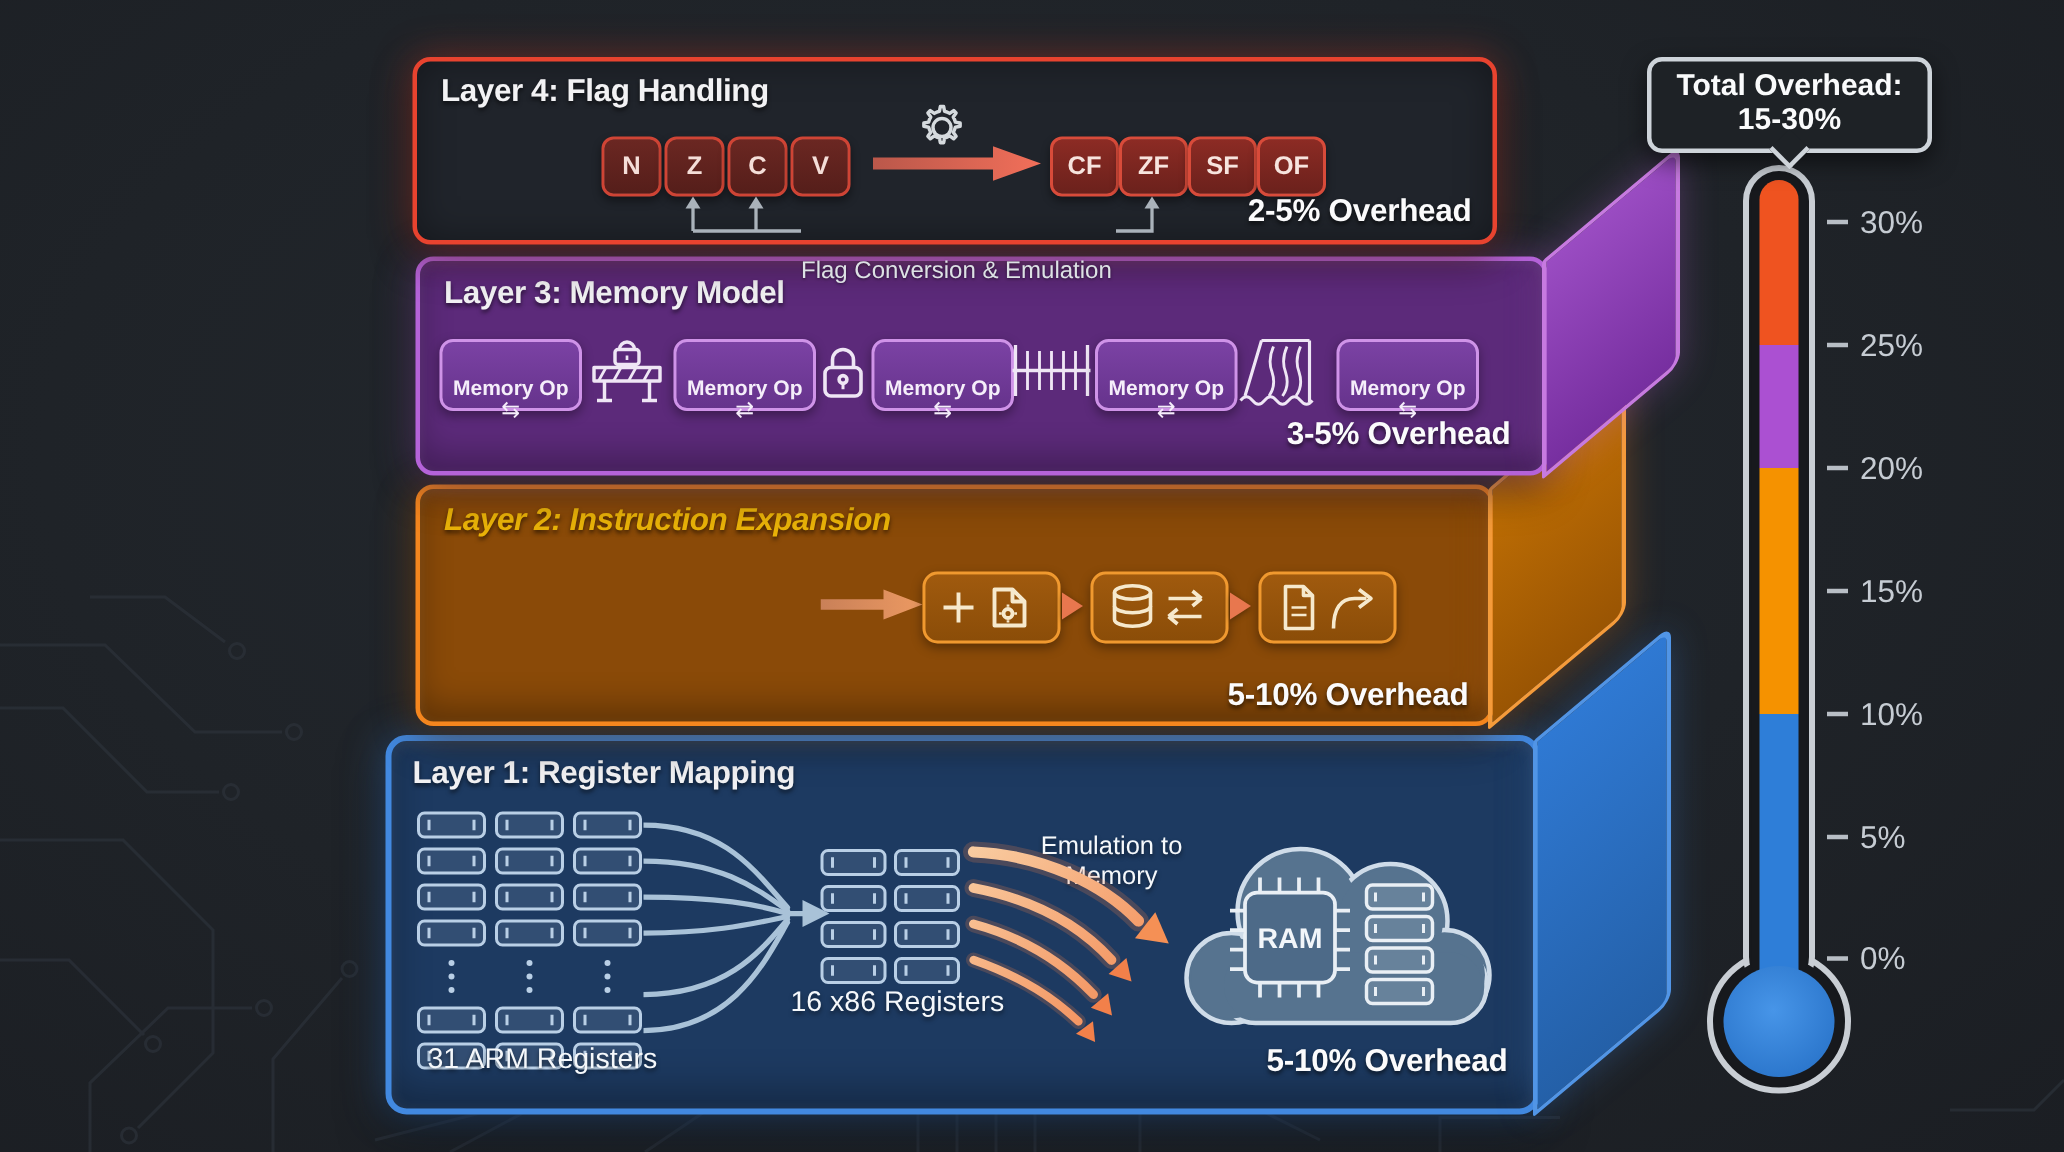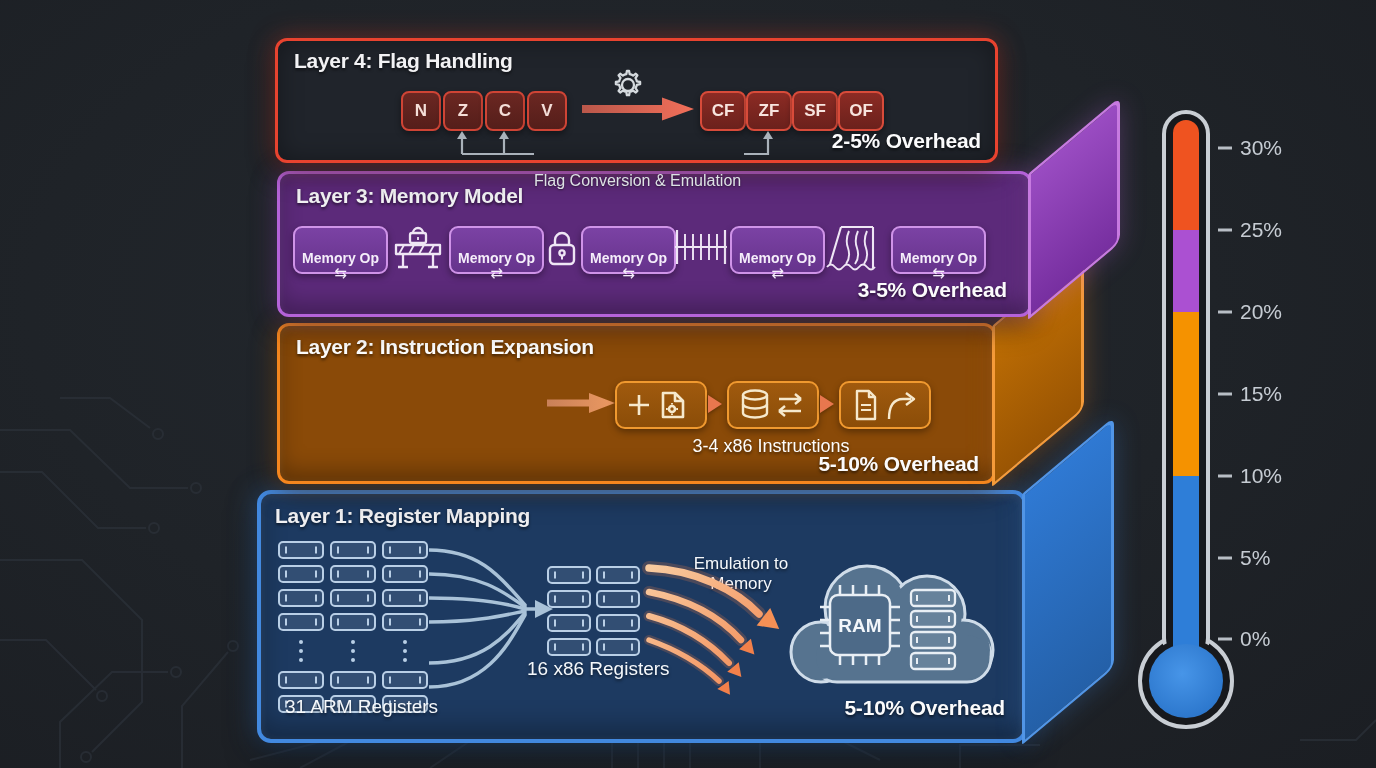--- a/index.html
+++ b/index.html
@@ -41,21 +41,21 @@
     justify-content:center;box-shadow:0 3px 7px rgba(0,0,0,.35);}
   .memop-label{font-size:14px;font-weight:bold;color:#f5eefa;line-height:16px;margin-top:31px;}
   .memop-glyph{font-family:"DejaVu Sans", sans-serif;font-size:15px;line-height:15px;color:#f5eefa;}
   .l3icon{position:absolute;top:50px;}
 
   
   .l2{left:277px;top:323px;width:713px;height:155px;background:#8a4a08;z-index:20;
     border:3.5px solid #f5861e;box-shadow:0 0 26px rgba(245,134,30,.33),0 10px 28px rgba(0,0,0,.45),inset 0 2px 8px rgba(255,255,255,.09),inset 0 -10px 22px rgba(0,0,0,.3);}
   .l2 .side{background:linear-gradient(180deg,#c06f04,#9a5503;);background:linear-gradient(180deg,#c06f04,#9a5503);
     border:3px solid #f59b3a;box-shadow:0 0 22px rgba(245,134,30,.3);}
-  .l2 .ltitle{color:#ffffff;}
+  .l2 .ltitle{color:#eab308;font-style:italic;}
   .srcbox{position:absolute;left:14px;top:54px;width:246px;height:46px;border-radius:10px;border:2.5px solid #f5a33c;
     background:linear-gradient(180deg,#a55e10,#8f4f09);display:flex;align-items:center;justify-content:center;
     font-size:19px;color:#f8ecd7;box-shadow:0 3px 7px rgba(0,0,0,.35);}
   .ibox{position:absolute;top:55px;width:88px;height:44px;border-radius:10px;border:2.5px solid #f0992f;
     background:linear-gradient(180deg,#a05a0e,#8b4d08);display:flex;align-items:center;justify-content:center;
     box-shadow:0 3px 7px rgba(0,0,0,.35);}
   .sarrow{position:absolute;top:69px;width:0;height:0;border-top:9px solid transparent;
     border-bottom:9px solid transparent;border-left:14px solid #e8774e;filter:drop-shadow(0 1px 2px rgba(0,0,0,.4));}
   .l2cap{position:absolute;left:335px;top:110px;width:312px;text-align:center;font-size:18px;color:#fdfdfd;
     text-shadow:0 2px 3px rgba(0,0,0,.5);}
@@ -305,21 +305,20 @@
     <svg width="80" height="38">
       <g fill="none" stroke="#f6e9cd" stroke-width="2.4" stroke-linejoin="round">
         <path d="M12,5 H24 L30,11 V33 H12 Z M24,5 V11 H30"></path>
         <path d="M16,19 H26 M16,24 H26" stroke-width="1.8"></path>
         <path d="M44,33 Q44,13 58,13 H66"></path>
         <path d="M61,7 L69,13 L61,19"></path>
       </g>
     </svg>
   </div>
 
-  <div class="l2cap">3-4 x86 Instructions</div>
   <div class="ov" style="right:14px;top:126px">5-10% Overhead</div>
 </div>
 
 <div class="layer l3">
   <div class="side"></div>
   <div class="ltitle" style="left:16px;top:10px">Layer 3: Memory Model</div>
 
   <div class="memop" style="left:13px">
     <div class="memop-label">Memory Op</div>
     <div class="memop-glyph">⇆</div>
@@ -417,20 +416,25 @@
   <svg class="abs" style="left:464px;top:88px" width="42" height="28">
     <g fill="none" stroke="#aab2ba" stroke-width="2.2">
           <path d="M2,25 H26 V8"></path>
         </g>
     <polygon points="21,10 26,2 31,10" fill="#aab2ba"></polygon>
   </svg>
 
   <div class="ov" style="right:14px;top:88px">2-5% Overhead</div>
 </div>
 
+<div class="thermo-label">
+  <div class="tl">Total Overhead:</div>
+  <div class="tl">15-30%</div>
+  <div class="notch"></div>
+</div>
 
 <svg class="thermo-svg" width="220" height="668">
   <defs>
     <linearGradient id="fluid" x1="0" y1="22" x2="0" y2="585" gradientUnits="userSpaceOnUse">
       <stop offset="0" stop-color="#ef5320"></stop>
           <stop offset="0.192" stop-color="#ef5320"></stop>
       <stop offset="0.192" stop-color="#ab50d2"></stop>
           <stop offset="0.337" stop-color="#ab50d2"></stop>
       <stop offset="0.337" stop-color="#f59200"></stop>
           <stop offset="0.629" stop-color="#f59200"></stop>

